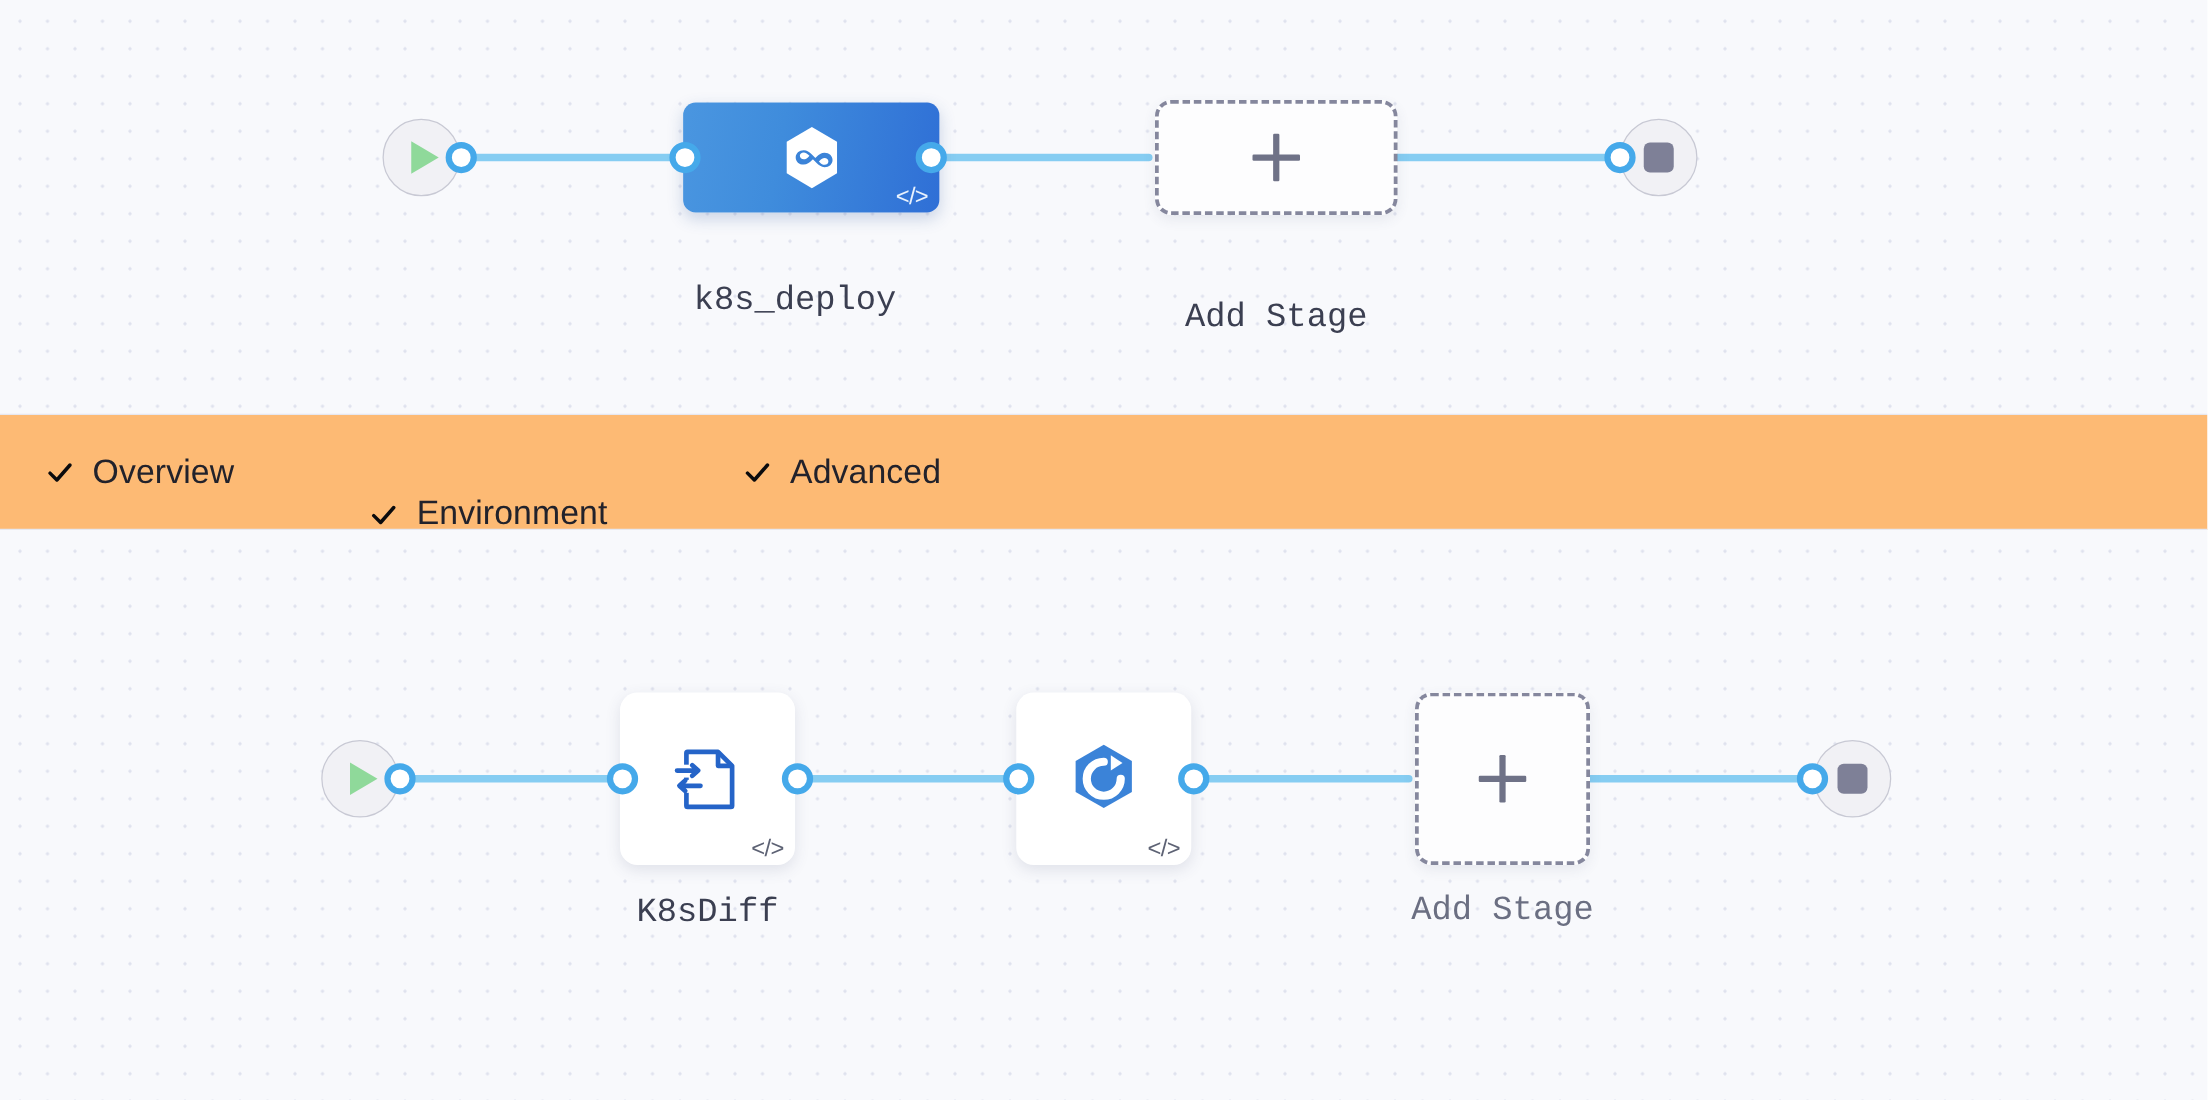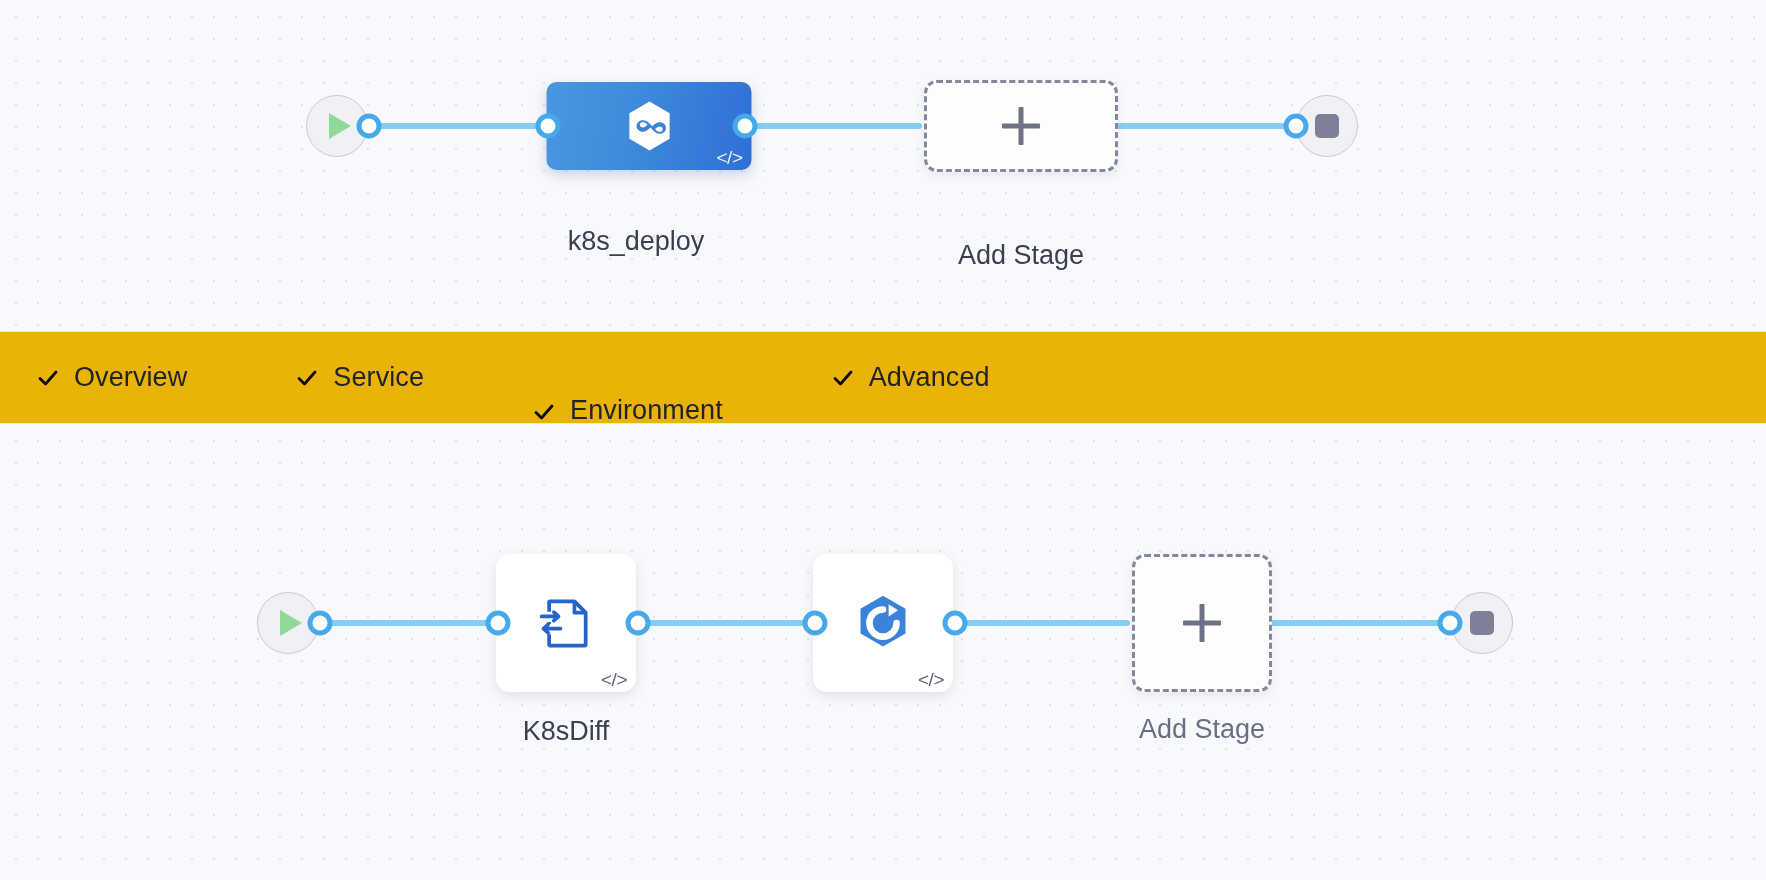--- a/index.html
+++ b/index.html
@@ -32,21 +32,21 @@
   }
 
   .canvas.top    { height: 332px; border-bottom: 1px solid #e6e8f0; }
   .canvas.bottom { flex: 1 1 auto; }
 
   
   .tabbar {
     position: relative;
     height: 92px;
     flex: 0 0 92px;
-    background: #eab308;
+    background: #fdba74;
     display: flex;
     align-items: center;
     padding-left: 30px;
     border-bottom: 1px solid #e6e8f0;
   }
 
   .tab {
     position: relative;
     height: 92px;
     display: flex;
@@ -220,21 +220,21 @@
 
   
   .node-label {
     position: absolute;
     transform: translateX(-50%);
     text-align: left;
     font-size: 27px;
     line-height: 1.47;
     color: #3b3f51;
     white-space: pre-line;
-    font-family: Liberation Sans, sans-serif;
+    font-family: Liberation Mono, monospace;
   }
   .node-label.muted { color: #6b6f82; }
 </style>
 </head>
 <body>
 
 <div id="app">
 
   <div class="canvas top">
     <div class="row">
@@ -285,29 +285,20 @@
     <div class="tab">
       <span class="tab-check">
         <svg viewBox="0 0 24 24" fill="none" stroke="currentColor" stroke-width="2.8" stroke-linecap="round" stroke-linejoin="round">
             <path d="M4 12.5 L9.5 18 L20 6"></path>
           </svg>
       </span>
       <span class="tab-label">Overview</span>
 
     </div>
 
-    <div class="tab" style="margin-left:42px;">
-      <span class="tab-check">
-        <svg viewBox="0 0 24 24" fill="none" stroke="currentColor" stroke-width="2.8" stroke-linecap="round" stroke-linejoin="round">
-            <path d="M4 12.5 L9.5 18 L20 6"></path>
-          </svg>
-      </span>
-      <span class="tab-label">Service</span>
-
-    </div>
 
     <div class="tab" style="margin-left:42px;align-items:flex-end;">
       <span class="tab-check">
         <svg viewBox="0 0 24 24" fill="none" stroke="currentColor" stroke-width="2.8" stroke-linecap="round" stroke-linejoin="round">
             <path d="M4 12.5 L9.5 18 L20 6"></path>
           </svg>
       </span>
       <span class="tab-label">Environment</span>
 
     </div>

